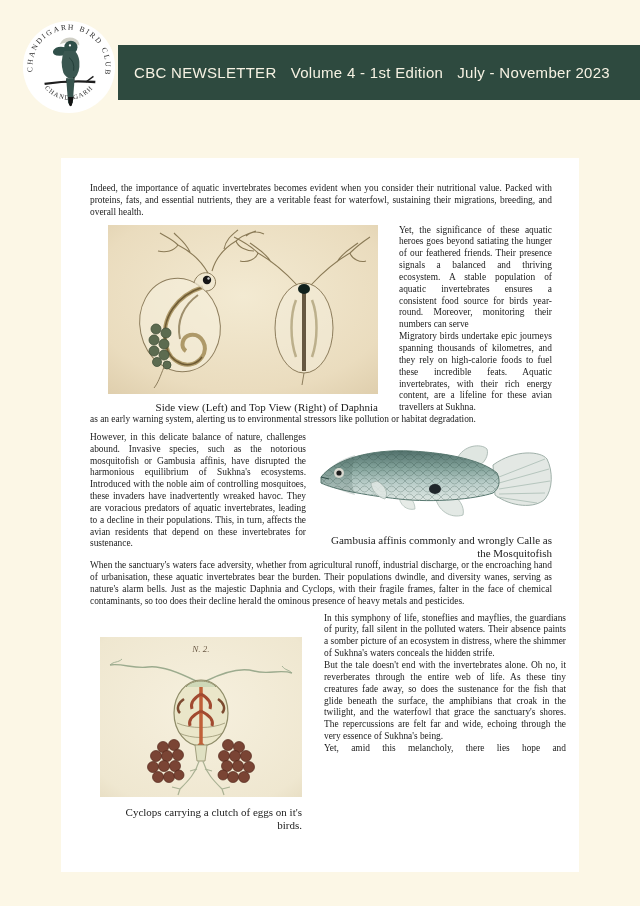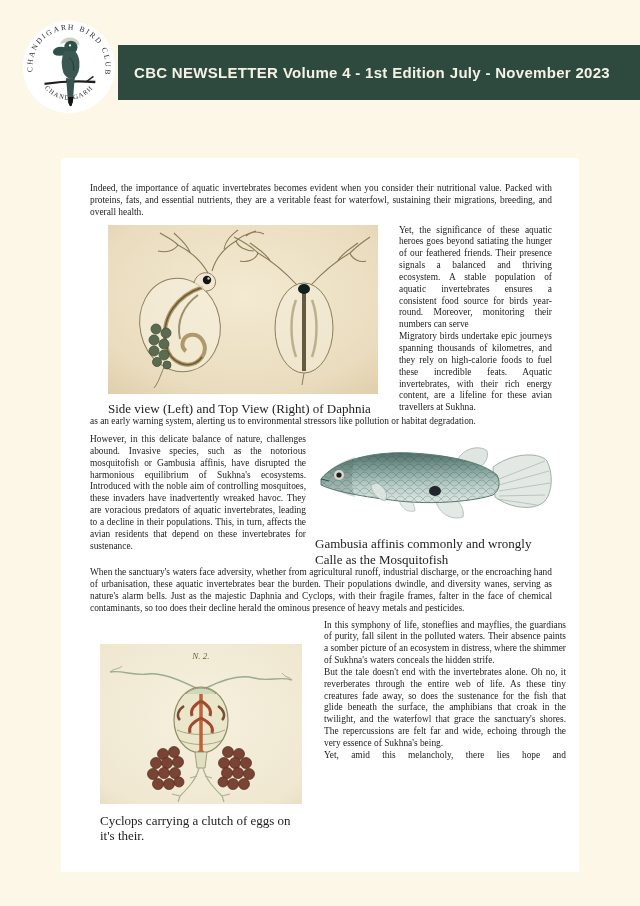--- a/index.html
+++ b/index.html
@@ -3,42 +3,42 @@
 <meta charset="utf-8">
 <style>
   html,body{margin:0;padding:0;}
   body{width:640px;height:906px;overflow:hidden;background:#fcf7e6;}
   .canvas{position:relative;width:640px;height:906px;background:#fcf7e6;font-family:"Liberation Serif",serif;}
 
   
   .header-bar{position:absolute;left:118px;right:0;top:45px;height:55px;background:#2e4a3f;
     display:flex;align-items:center;justify-content:space-between;box-sizing:border-box;
     padding:0 30px 0 16px;color:#f6f2e3;font-family:"Liberation Sans",sans-serif;
-    font-weight:700;font-size:15px;letter-spacing:.3px;z-index:1;}
+    font-weight:400;font-size:15px;letter-spacing:.3px;z-index:1;}
   .logo-wrap{position:absolute;left:22px;top:20px;width:94px;height:94px;z-index:2;}
 
   
   .page{position:absolute;left:61px;top:158px;width:518px;height:714px;background:#ffffff;
     box-sizing:border-box;padding:25px 27px 8px 29px;font-size:9.4px;line-height:1.26;
     color:#1c1c1c;text-align:justify;}
   p.para{margin:0;}
   .mt-gap{margin-top:11.8px;}
   .row{display:flex;}
   .row-1{margin-top:6px;}
   .row-2{margin-top:6px;}
   .row-3{margin-top:5px;}
   .warning-line{margin-top:1px;}
   .adversity{margin-top:8px;}
   .fig-daphnia-col{width:288px;padding-left:18px;box-sizing:border-box;flex:none;}
   .col-sig{width:153px;margin-left:21px;flex:none;}
   .col-inv{width:216px;flex:none;}
   .fig-fish-col{width:237px;margin-left:9px;padding-top:5px;box-sizing:border-box;flex:none;}
   .fig-cyc-col{width:212px;padding-left:10px;box-sizing:border-box;flex:none;margin-top:24px;}
   .col-sym{width:242px;margin-left:22px;flex:none;}
-  .caption{font-size:13px;line-height:1.2;text-align:left;margin-top:7px;color:#222;}
+  .caption{font-size:11px;line-height:1.2;text-align:right;margin-top:7px;color:#222;}
   .caption-cyc{margin-top:9px;}
   .spread{text-align-last:justify;}
   svg{display:block;}
 </style>
 </head>
 <body>
 
 <div class="canvas">
 
   <div class="logo-wrap">
@@ -222,21 +222,21 @@
               <circle cx="133" cy="140" r="5.5"></circle>
             <circle cx="144" cy="140" r="5.5"></circle>
               <circle cx="123" cy="138" r="5"></circle>
           </g>
           <g stroke="#a9b193" stroke-width="1.2" fill="none">
             <path d="M99,124 C96,136 88,144 80,152 M103,124 C106,136 114,144 122,152"></path>
             <path d="M80,152 L72,150 M80,152 L78,158 M122,152 L130,150 M122,152 L124,158"></path>
             <path d="M97,132 L90,134 M105,132 L112,134"></path>
           </g>
         </svg>
-        <div class="caption caption-cyc">Cyclops carrying a clutch of eggs on it's their.</div>
+        <div class="caption caption-cyc">Cyclops carrying a clutch of eggs on it's birds.</div>
       </div>
       <div class="col-sym">
         <p class="para">In this symphony of life, stoneflies and mayflies, the guardians of purity, fall silent in the polluted waters. Their absence paints a somber picture of an ecosystem in distress, where the shimmer of Sukhna's waters conceals the hidden strife.</p>
         <p class="para mt-gap">But the tale doesn't end with the invertebrates alone. Oh no, it reverberates through the entire web of life. As these tiny creatures fade away, so does the sustenance for the fish that glide beneath the surface, the amphibians that croak in the twilight, and the waterfowl that grace the sanctuary's shores. The repercussions are felt far and wide, echoing through the very essence of Sukhna's being.</p>
         <p class="para mt-gap spread">Yet, amid this melancholy, there lies hope and</p>
       </div>
     </div>
 
   </div>
 </div>

